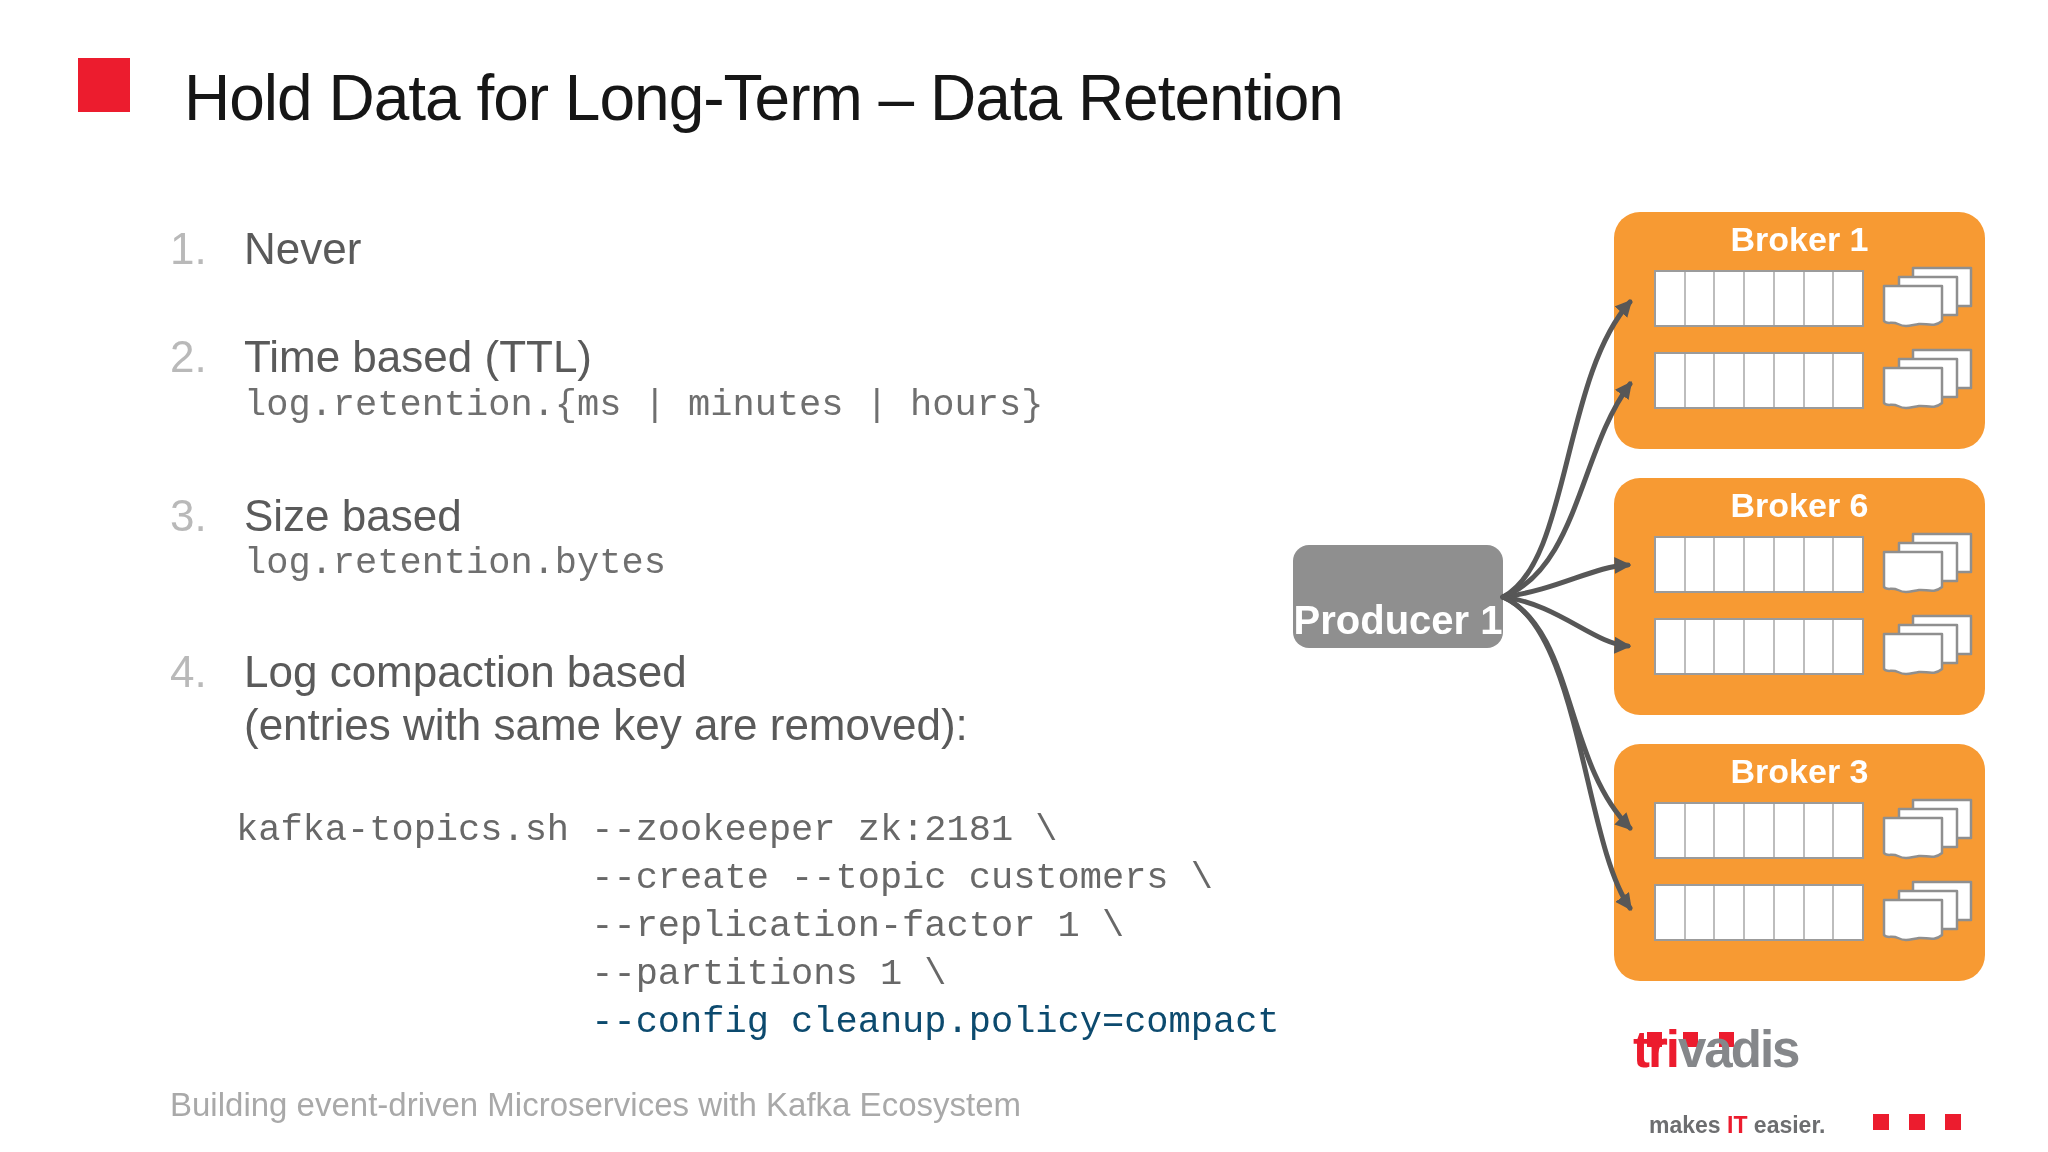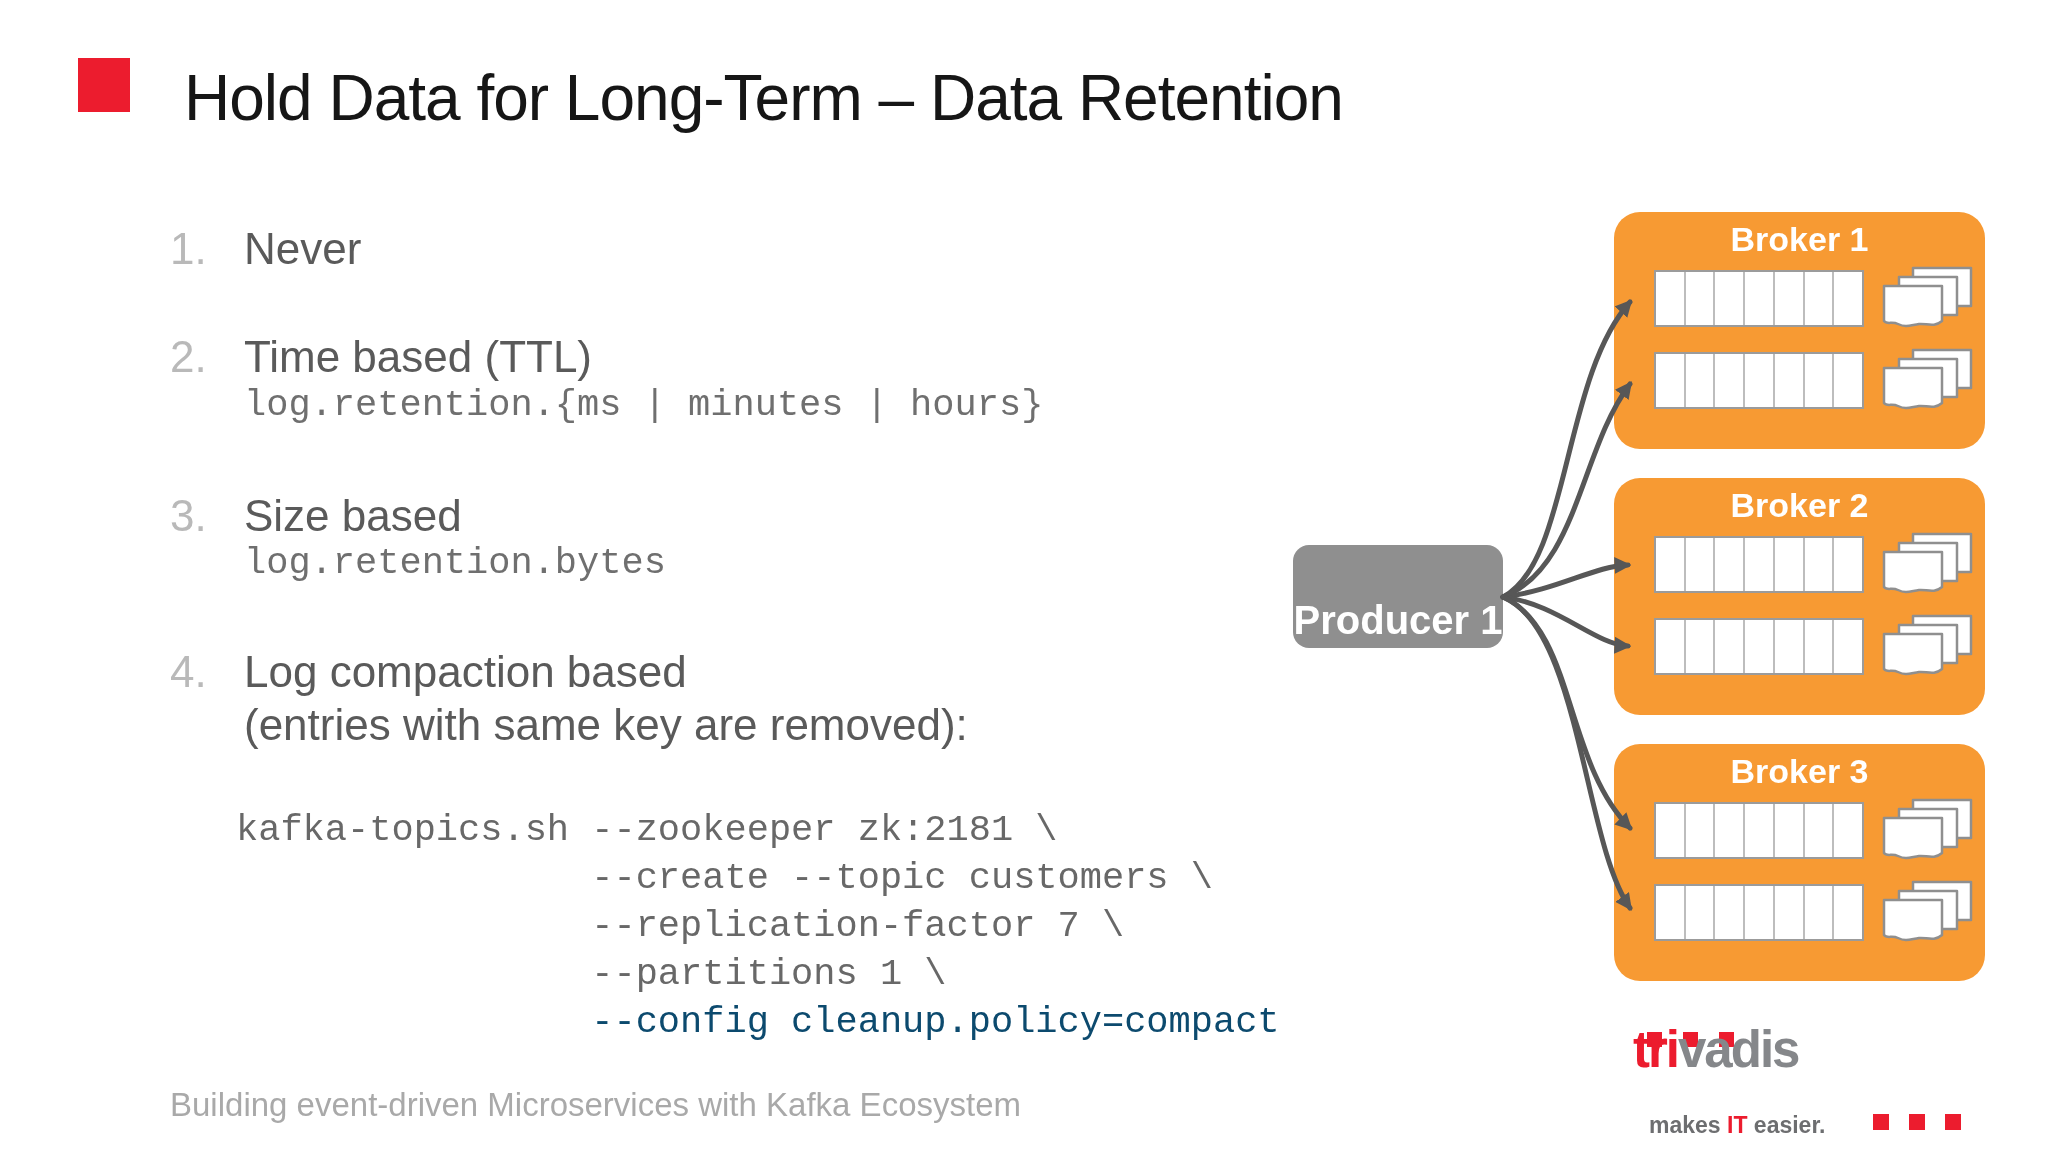--- a/index.html
+++ b/index.html
@@ -75,21 +75,21 @@
     <span class="lbl">Log compaction based</span>
   </div>
   <div class="list-item" style="top:698px;">
     <span class="num"></span>
     <span class="lbl">(entries with same key are removed):</span>
   </div>
 
   <div class="code-block">
     <div class="cline">kafka-topics.sh --zookeeper zk:2181 \</div>
     <div class="cline">                --create --topic customers \</div>
-    <div class="cline">                --replication-factor 7 \</div>
+    <div class="cline">                --replication-factor 1 \</div>
     <div class="cline">                --partitions 1 \</div>
     <div class="cline bold">                --config cleanup.policy=compact</div>
   </div>
 
   <div class="footer-text">Building event-driven Microservices with Kafka Ecosystem</div>
 
   <div class="producer-box">
     <span>Producer 1</span>
   </div>
 
@@ -127,21 +127,21 @@
         <i></i>
         <i></i>
         <i></i>
       </div>
     <svg class="doc-stack r2" viewBox="0 0 92 64">
         <use href="#doc-stack-sym"></use>
       </svg>
   </div>
 
   <div class="broker-box b2">
-    <div class="broker-title">Broker 2</div>
+    <div class="broker-title">Broker 6</div>
     <div class="pbar r1">
         <i></i>
         <i></i>
         <i></i>
         <i></i>
         <i></i>
         <i></i>
         <i></i>
       </div>
     <svg class="doc-stack r1" viewBox="0 0 92 64">

